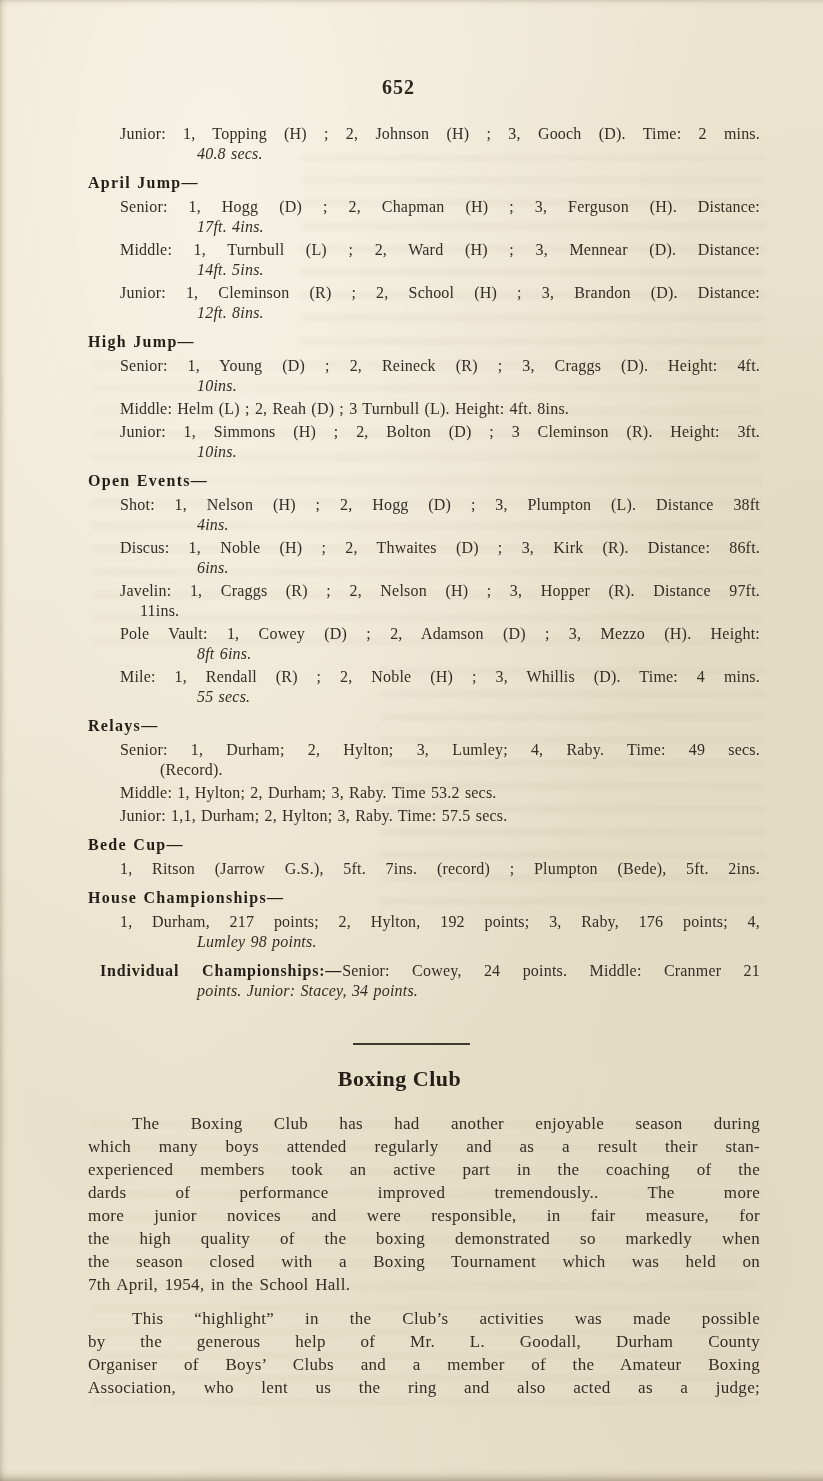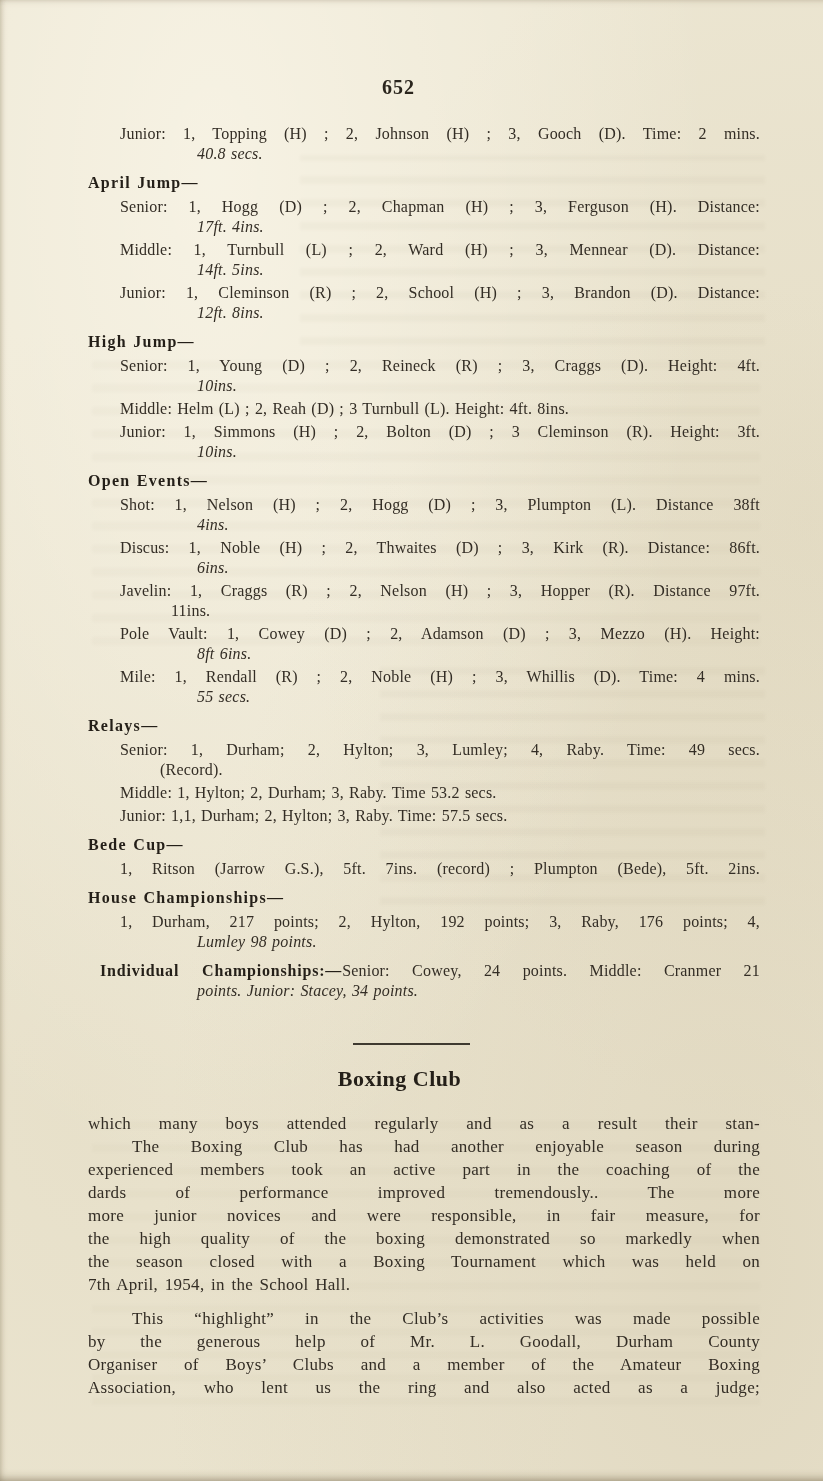--- a/index.html
+++ b/index.html
@@ -34,21 +34,21 @@
   }
   .results{
     position:absolute;top:124px;left:88px;width:672px;
     font-size:16px;line-height:20px;letter-spacing:0.2px;word-spacing:1px;
   }
   .entry{margin-bottom:3px;}
   .line{min-height:20px;}
   .jf{text-align:justify;text-align-last:justify;-moz-text-align-last:justify;}
   .i1{margin-left:32px;}   
   .i2{margin-left:109px;font-style:italic;}  
-  .i2b{margin-left:83px;}  
+  .i2b{margin-left:52px;}  
   .i2c{margin-left:72px;}  
   .i0{margin-left:12px;}
   .shead{
     font-weight:bold;font-size:16px;letter-spacing:1.3px;color:#241f18;
     margin:9px 0 4px 0;line-height:20px;
   }
   .indiv{margin-top:9px;}
   .indiv b{letter-spacing:0.8px;color:#241f18;}
   .divider{position:absolute;top:1043px;left:353px;width:117px;border-top:2px solid #3f3a30;}
   .club-title{
@@ -161,22 +161,22 @@
     </div>
 
   </div>
 
   <div class="divider"></div>
 
   <div class="club-title">Boxing Club</div>
 
   <div class="paras">
     <div class="para">
+      <div class="pline pind jf">The Boxing Club has had another enjoyable season during</div>
       <div class="pline jf">which many boys attended regularly and as a result their stan-</div>
-      <div class="pline pind jf">The Boxing Club has had another enjoyable season during</div>
       <div class="pline jf">experienced members took an active part in the coaching of the</div>
       <div class="pline jf">dards of performance improved tremendously.. The more</div>
       <div class="pline jf">more junior novices and were responsible, in fair measure, for</div>
       <div class="pline jf">the high quality of the boxing demonstrated so markedly when</div>
       <div class="pline jf">the season closed with a Boxing Tournament which was held on</div>
       <div class="pline">7th April, 1954, in the School Hall.</div>
     </div>
     <div class="para">
       <div class="pline pind jf">This “highlight” in the Club’s activities was made possible</div>
       <div class="pline jf">by the generous help of Mr. L. Goodall, Durham County</div>

